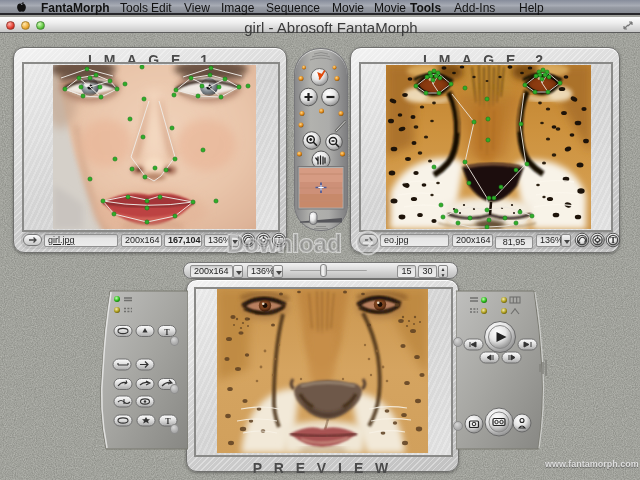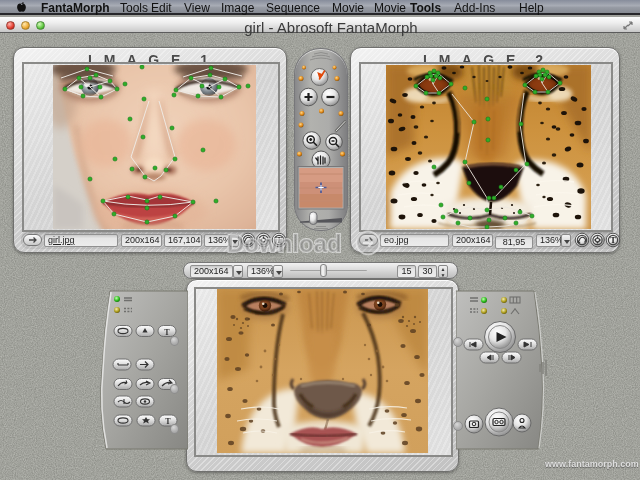--- a/index.html
+++ b/index.html
@@ -201,21 +201,21 @@
       </g>
     </svg>
 
     <div class="abs" style="left:7px;top:184px;width:262px;height:17px;border-radius:8px;background:rgba(90,90,90,.10);box-shadow:inset 0 1px 2px rgba(60,60,60,.25);"></div>
     <div class="obtn" style="left:9px;top:186px;"></div>
     <svg class="abs" style="left:9px;top:186px" width="19" height="12">
         <path d="M6,6 l7,0 m-2.5,-2.5 l2.5,2.5 -2.5,2.5" stroke="#444" stroke-width="1.3" fill="none"></path>
       </svg>
     <div class="field" style="left:30px;top:186px;width:74px;text-decoration:underline;">girl.jpg</div>
     <div class="field" style="left:107px;top:186px;width:41px;text-align:center;">200x164</div>
-    <div class="field" style="left:150px;top:186px;width:38px;text-align:center;">167,104</div>
+    <div class="field" style="left:150px;top:186px;width:38px;text-align:center;font-weight:bold;">167,104</div>
     <div class="field" style="left:190px;top:186px;width:25px;text-align:center;">136%</div>
     <div class="drop" style="left:215px;top:186px;"></div>
     <svg class="abs" style="left:226px;top:184px" width="47" height="16" viewBox="0 0 47 16">
       <g>
         <circle cx="8" cy="8" r="6.8" fill="url(#sbtn)" stroke="#555"></circle>
         <circle cx="8" cy="8" r="4.6" fill="none" stroke="#444" stroke-width="1.2"></circle>
         <path d="M5.5,8.5 a3,3 0 1 1 5,2 m-5.2,-2.4 l-1.4,2 2.3,.3" stroke="#333" stroke-width="1.1" fill="none"></path>
         <circle cx="23.5" cy="8" r="6.8" fill="url(#sbtn)" stroke="#555"></circle>
         <circle cx="23.5" cy="8" r="4.6" fill="none" stroke="#444" stroke-width="1.2"></circle>
         <circle cx="23.5" cy="8" r="2" fill="none" stroke="#333" stroke-width="1.1"></circle>
@@ -665,20 +665,21 @@
           <circle cx="166" cy="78" r="1.4"></circle>
           <circle cx="154" cy="86" r="1.2"></circle>
           <circle cx="170" cy="92" r="1.3"></circle>
           <circle cx="148" cy="56" r="1.2"></circle>
         <circle cx="84" cy="90" r="1.2"></circle>
           <circle cx="126" cy="90" r="1.2"></circle>
       </g>
 
       <path d="M24,120 Q44,116 62,120 M20,132 Q42,128 60,132 M26,144 Q44,140 60,144 M152,120 Q170,116 190,119 M154,132 Q172,128 194,131 M152,144 Q170,140 188,143" stroke="#f8f2e6" stroke-width="1.2" fill="none" opacity=".85"></path>
     </svg>
+    <div class="ptitle" style="top:180px;">P R E V I E W</div>
   </div>
 
   <svg class="abs" style="left:96px;top:289px" width="92" height="162">
     <defs>
         <linearGradient id="wgl" x1="0" y1="0" x2="1" y2="1">
       <stop offset="0" stop-color="#bfbfbd"></stop>
           <stop offset=".45" stop-color="#a7a7a3"></stop>
           <stop offset="1" stop-color="#878783"></stop>
         </linearGradient>
       </defs>

